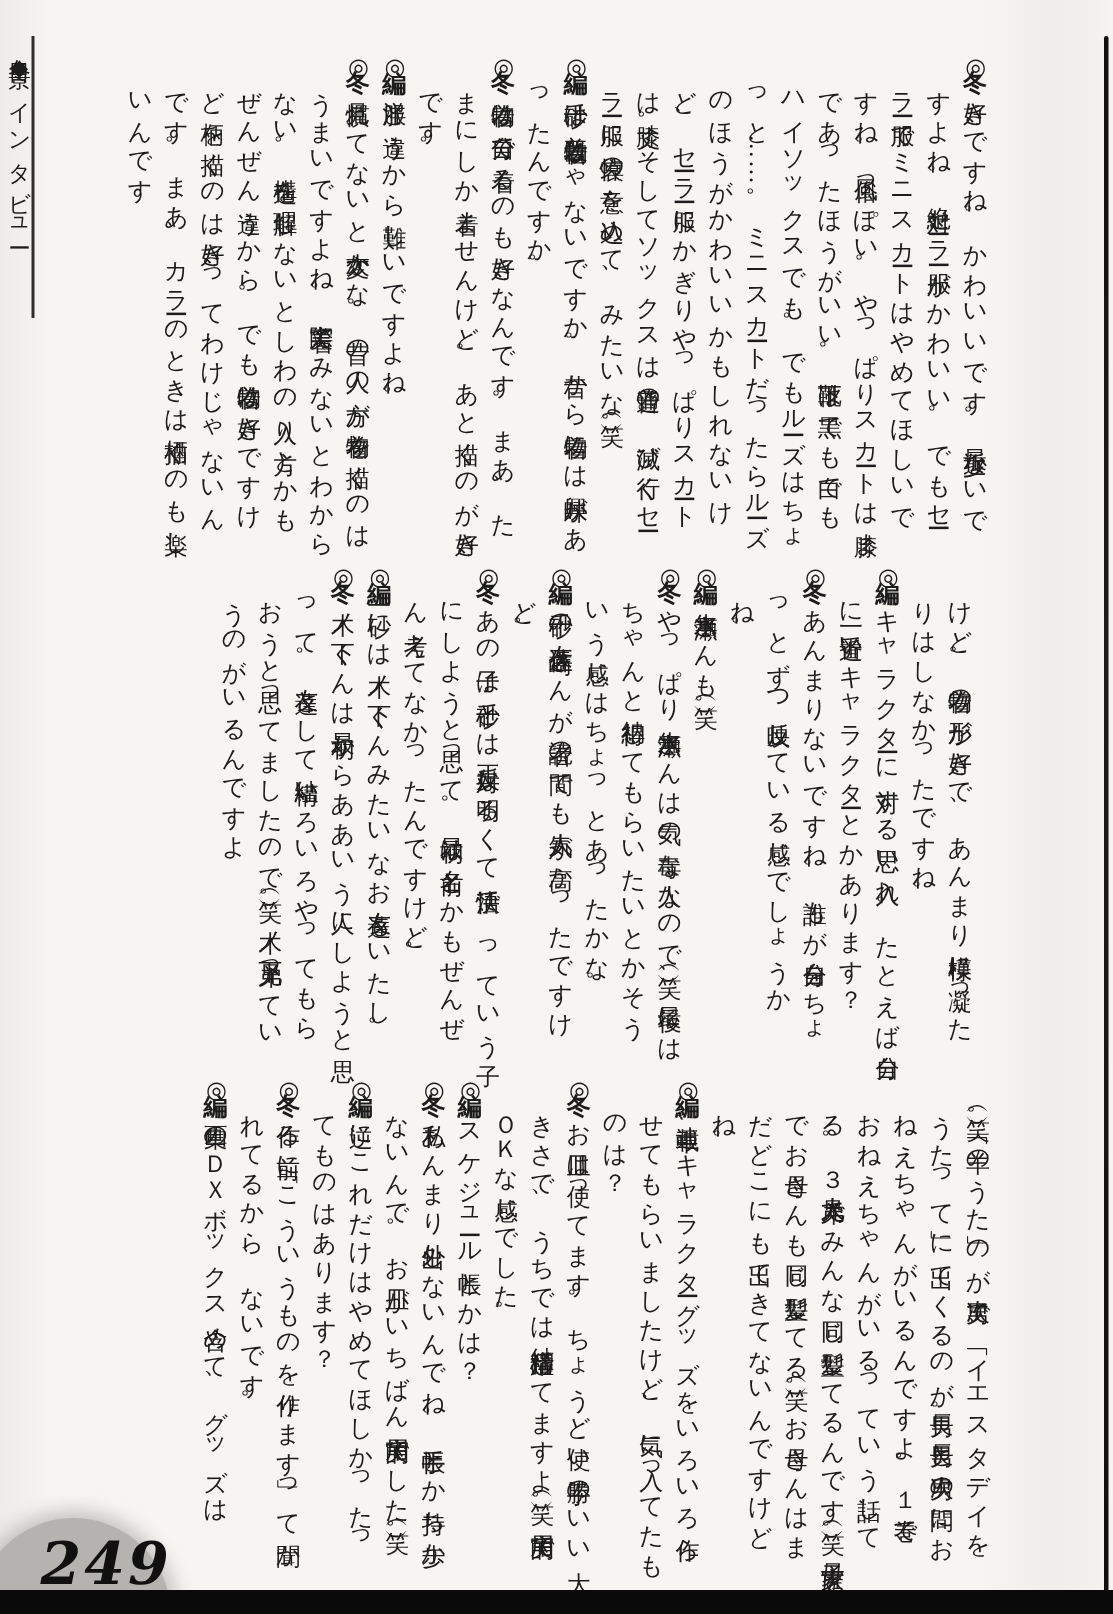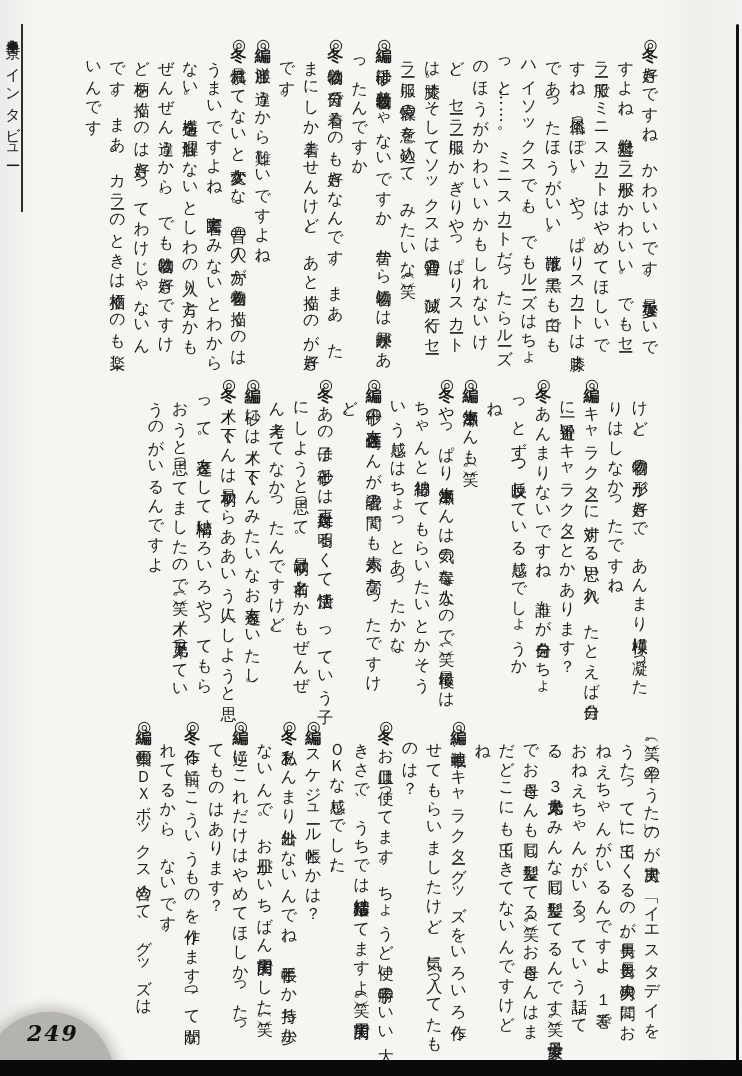--- a/index.html
+++ b/index.html
@@ -73,21 +73,21 @@
   .page-number-badge{
     position:absolute;left:-16px;top:1012px;
     width:130px;height:130px;border-radius:50%;
     background:var(--circle,#b5b3b0);
     box-shadow:0 0 12px 5px rgba(181,179,176,.75);
     z-index:2;
   }
   .page-number{
     position:absolute;left:27px;top:1020px;
     z-index:4;
-    font-size:22px;font-weight:bold;
+    font-size:39px;font-weight:bold;
     letter-spacing:2px;
     color:#101010;
     font-style:italic;
   }
 </style>
 </head>
 <body>
 
 <div class="page">
 

